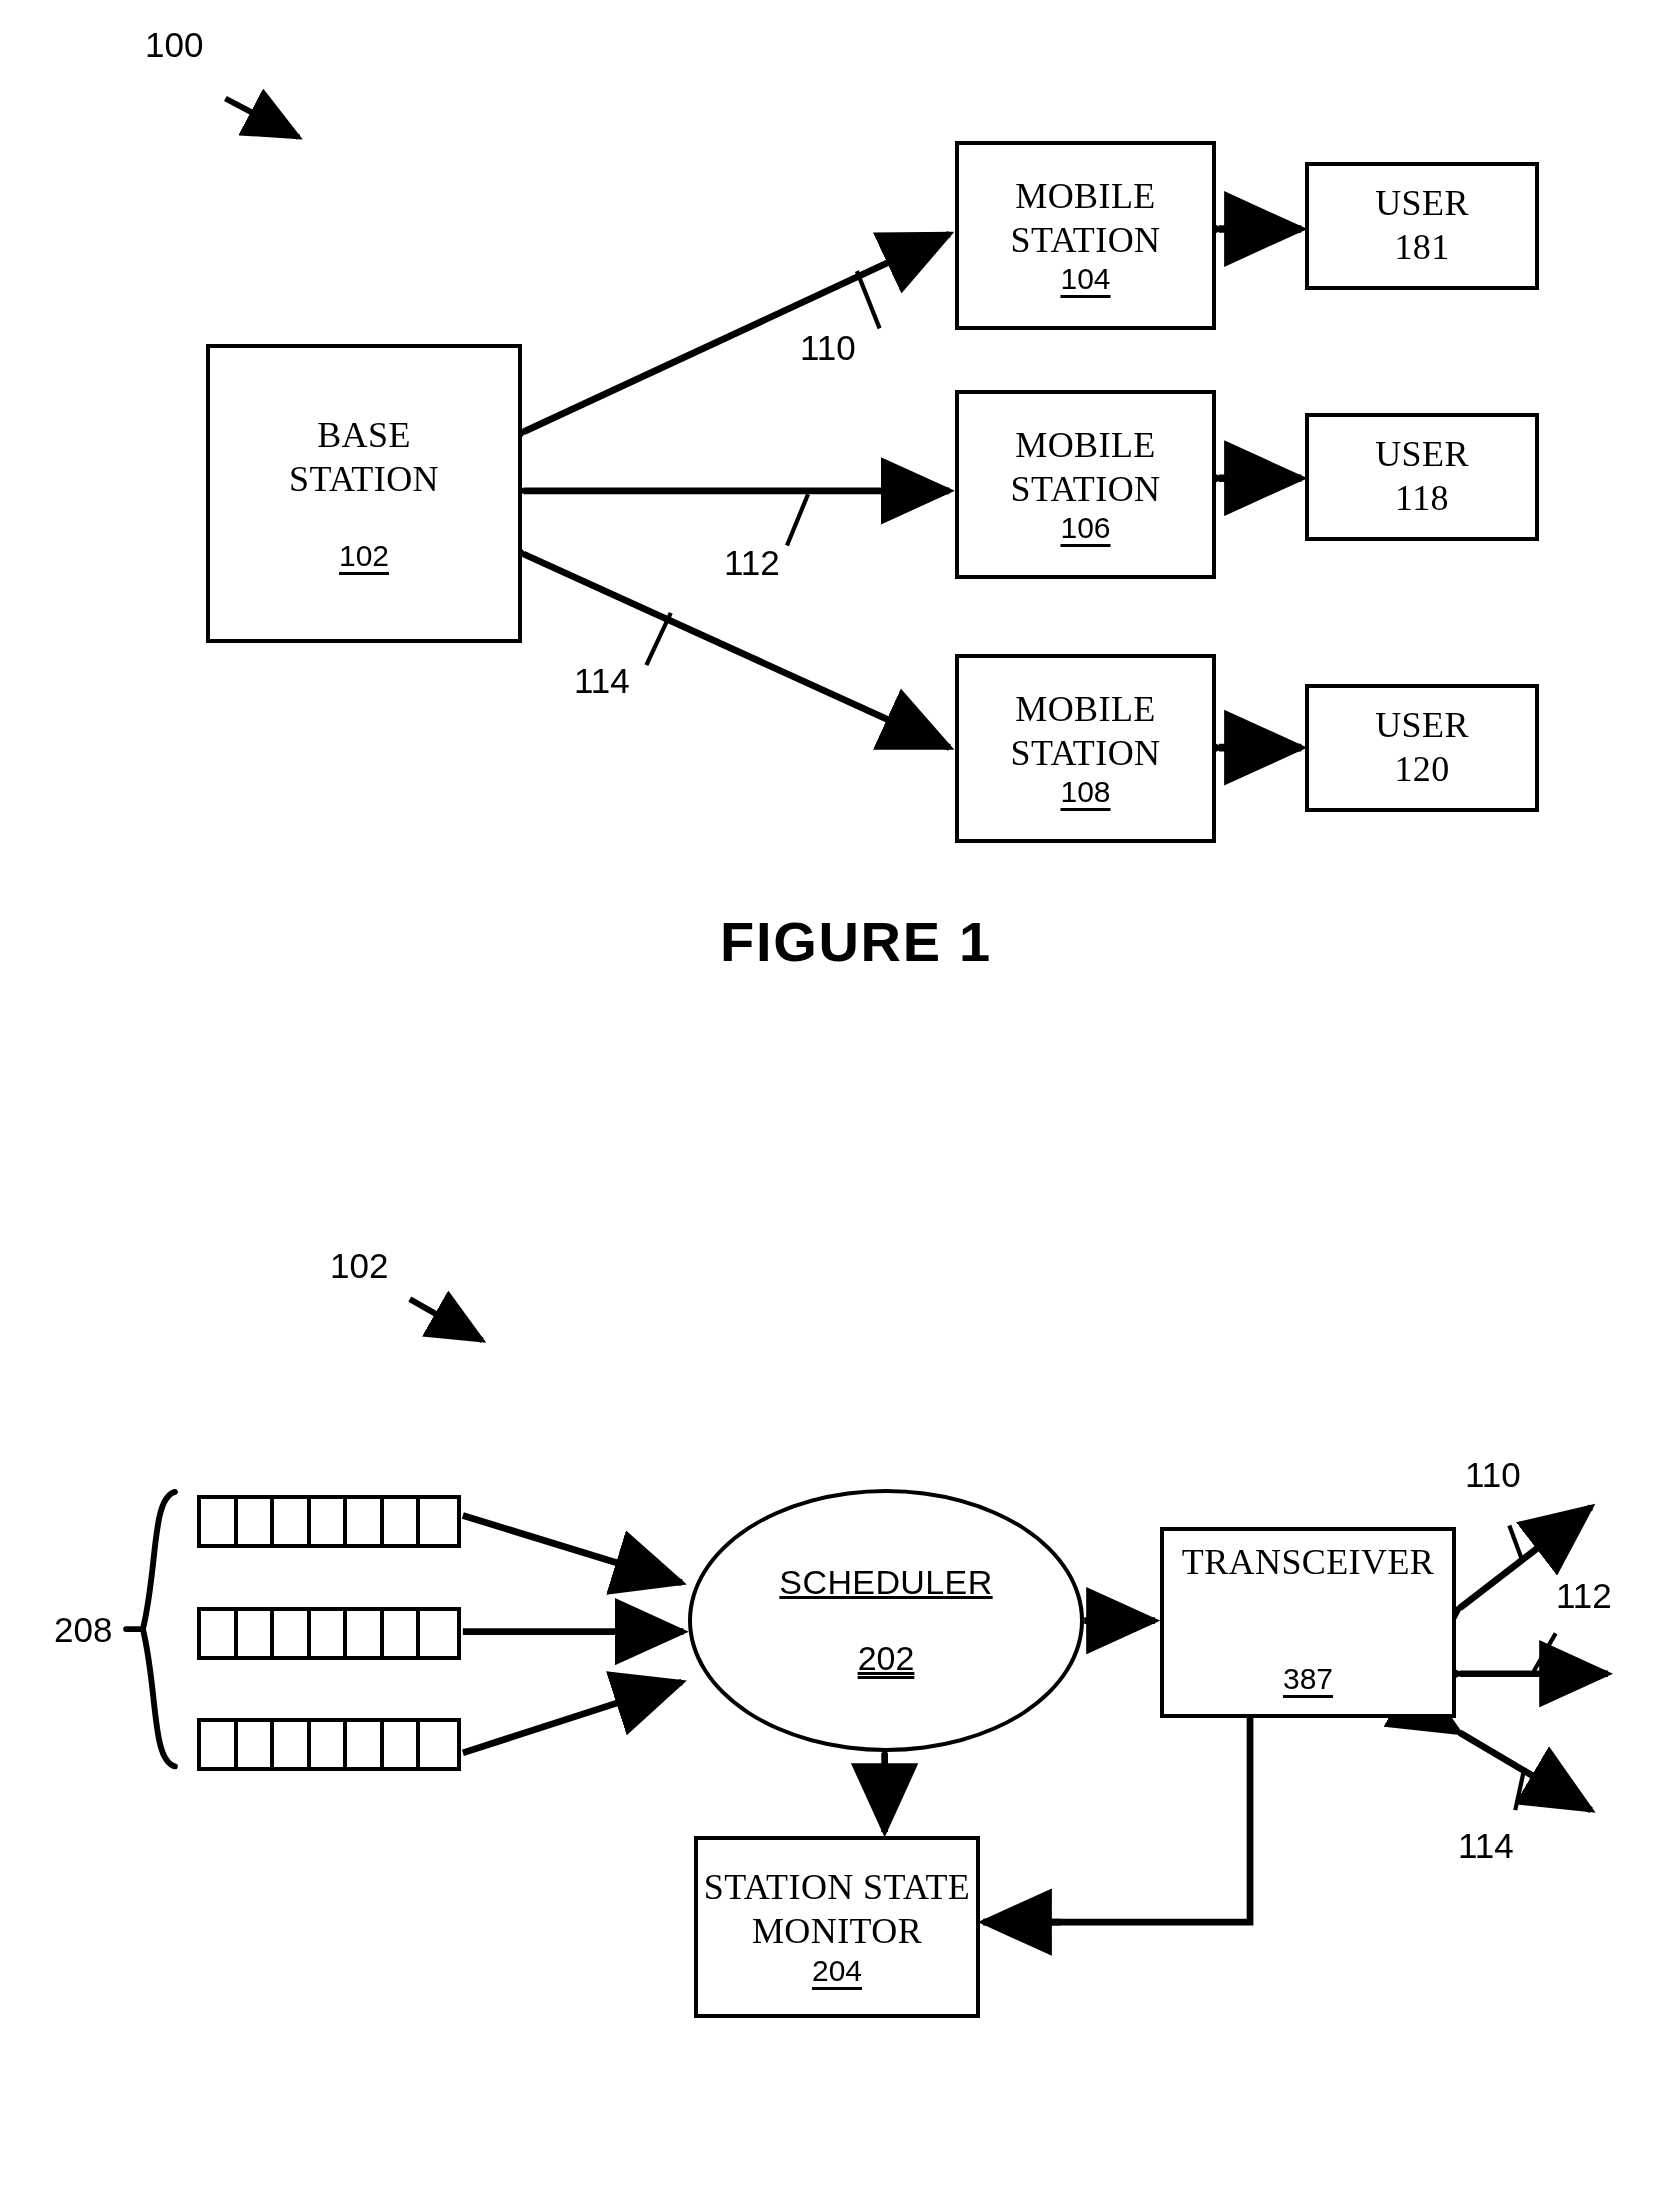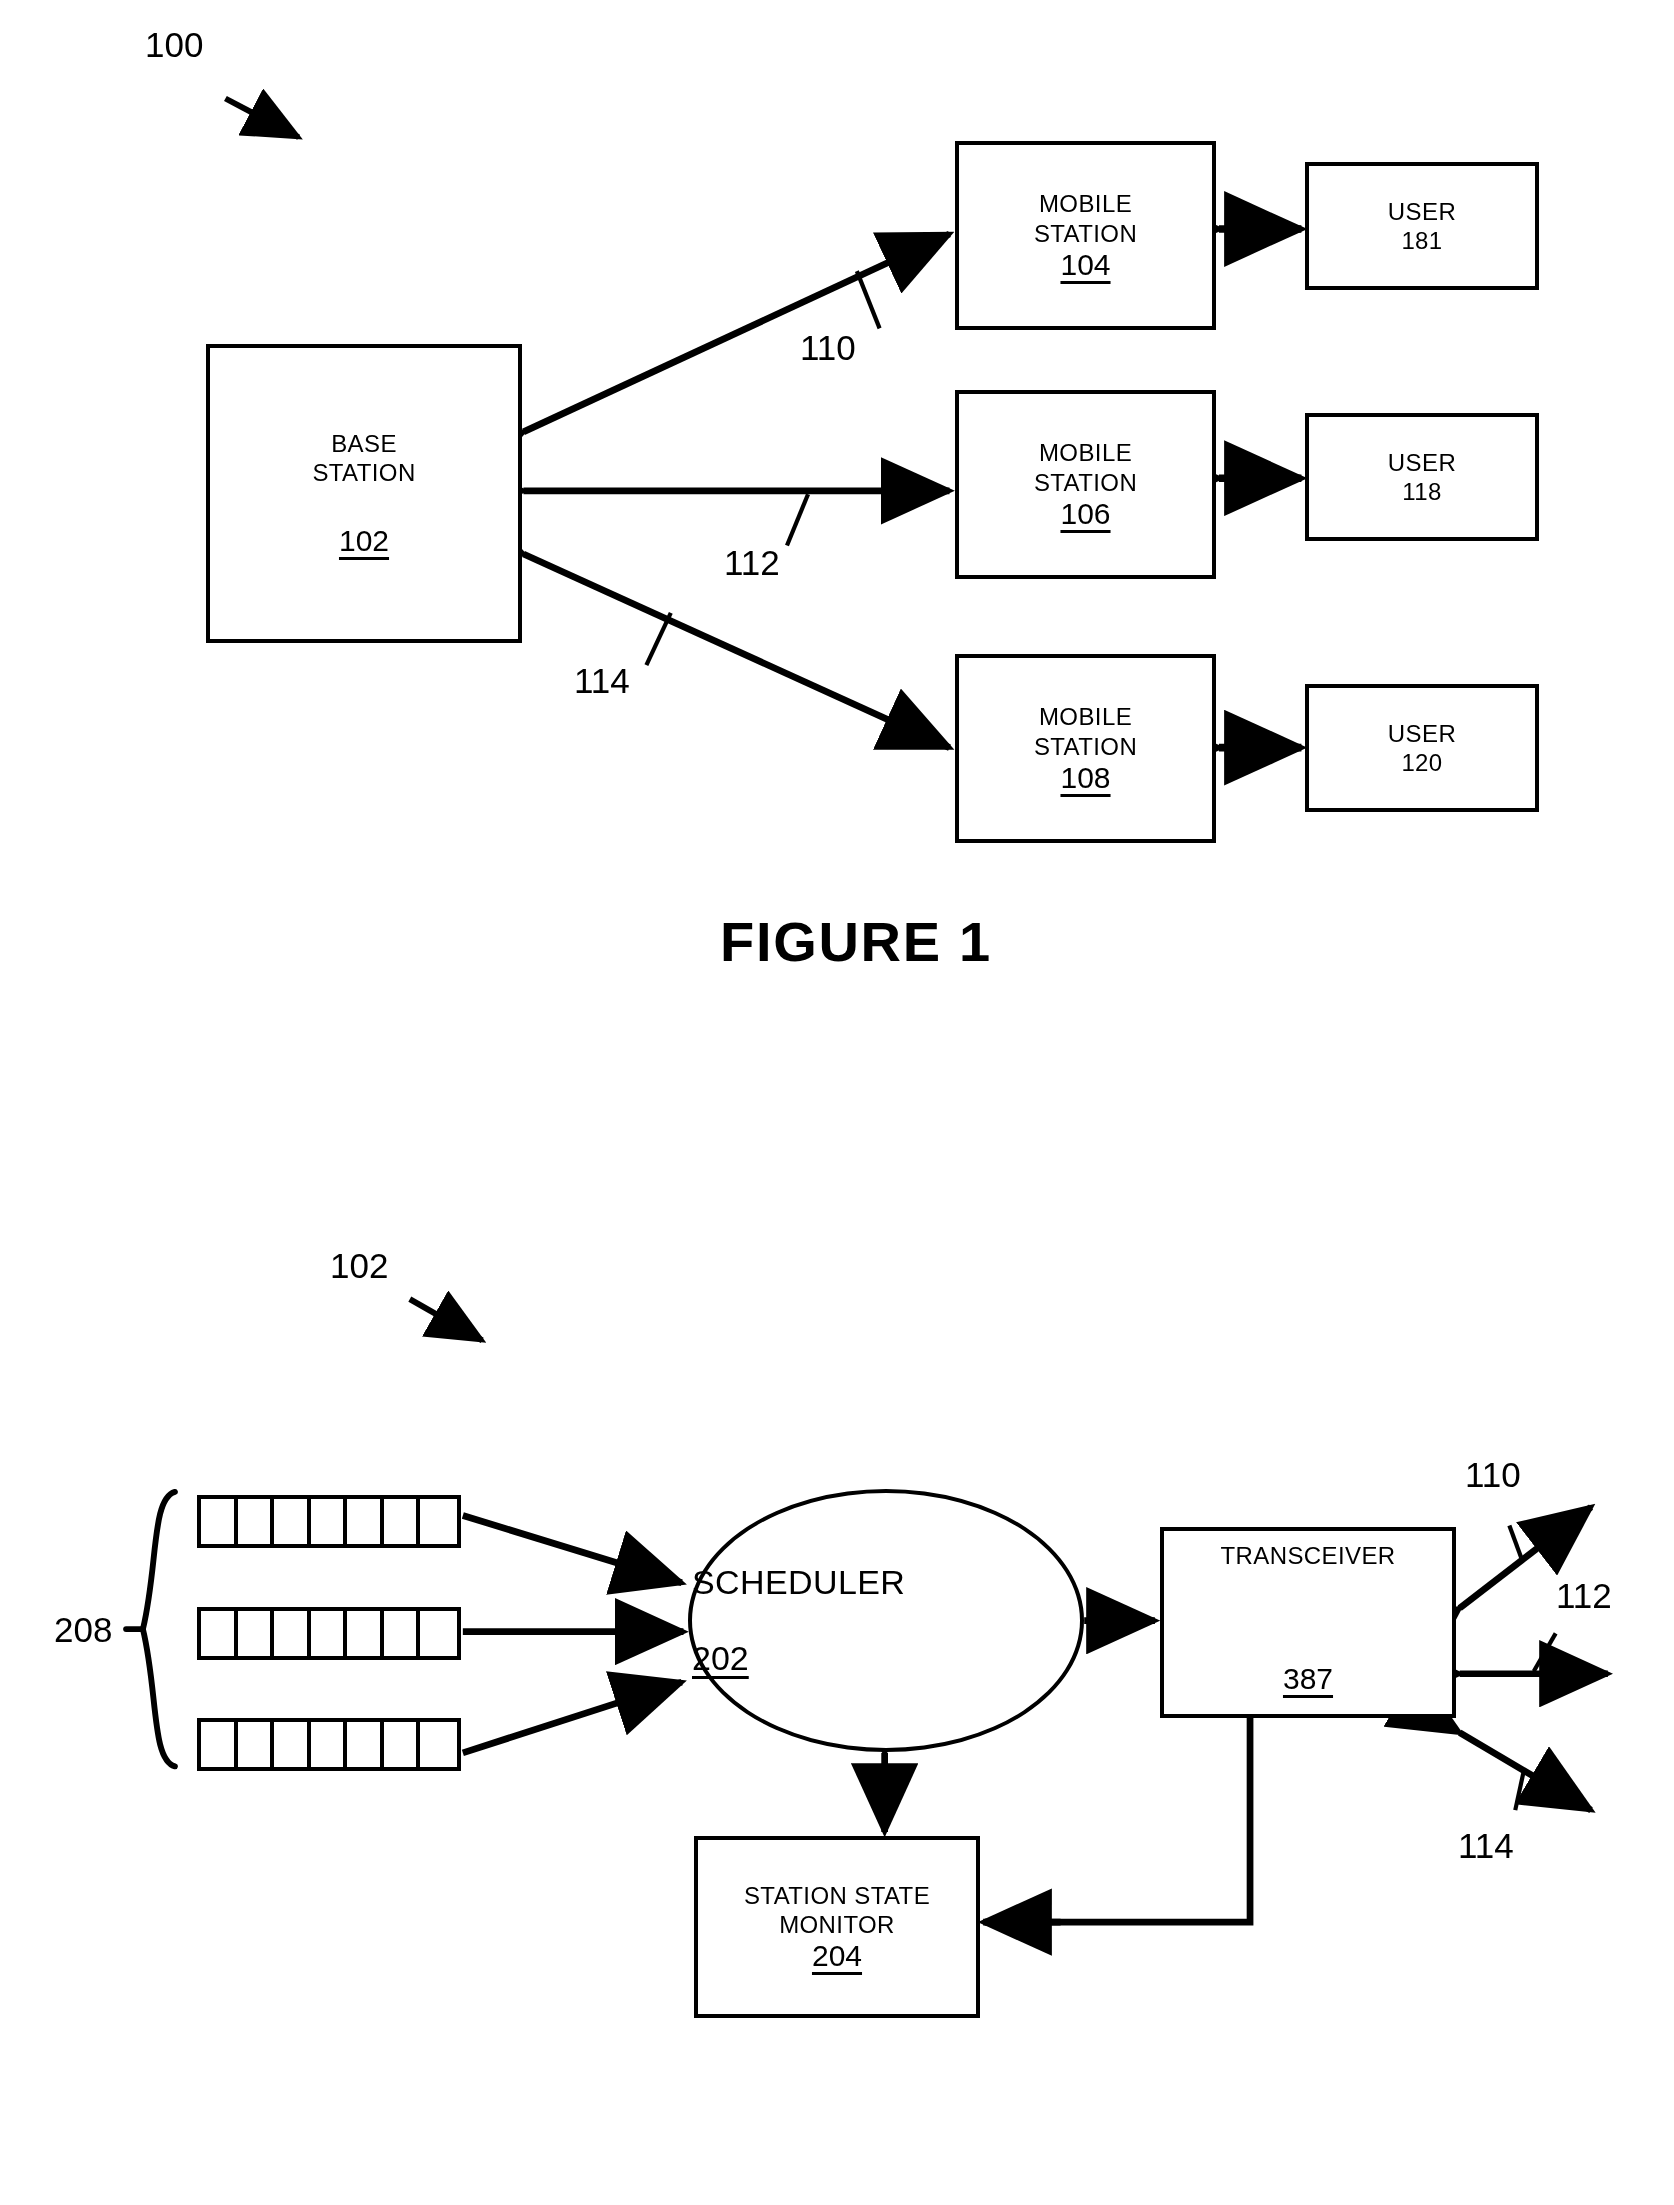--- a/index.html
+++ b/index.html
@@ -2,30 +2,30 @@
 <html style="font-size:13.5px"><head>
 <meta charset="utf-8">
 <style>
   html,body{margin:0;padding:0;background:#fff;}
   body{width:1675px;height:2205px;position:relative;overflow:hidden;
        font-family:"Liberation Sans","DejaVu Sans",sans-serif;color:#000;}
   .stage{position:absolute;left:0;top:0;width:1675px;height:2205px;margin-left:8px;}
   svg.layer{position:absolute;left:0;top:0;width:1675px;height:2205px;pointer-events:none;}
   .box{position:absolute;border:4.2px solid #000;background:#fff;box-sizing:border-box;
        display:flex;flex-direction:column;align-items:center;justify-content:center;}
-  .box .ln{font-size:24px;line-height:1.22;letter-spacing:0.4px;white-space:nowrap;}
+  .box .ln{font-size:36px;line-height:1.22;letter-spacing:0.4px;white-space:nowrap;font-family:Liberation Serif, serif;}
   .box .ref{font-size:30px;text-decoration:underline;text-underline-offset:5.9px;
             text-decoration-thickness:3.4px;}
   .gap{height:23.6px;}
   .gap-s{height:13.5px;}
   .refnum{position:absolute;font-size:35px;white-space:nowrap;}
   .figlabel{position:absolute;font-size:56px;font-weight:bold;letter-spacing:1.7px;white-space:nowrap;}
   .ellipse{position:absolute;border:4.2px solid #000;border-radius:50%;background:#fff;
            box-sizing:border-box;display:flex;flex-direction:column;
-           justify-content:center;}
+           align-items:center;justify-content:center;text-decoration:underline;}
   .ellipse .ln{font-size:34px;letter-spacing:0.4px;white-space:nowrap;}
   .ellipse .ref{font-size:34px;text-decoration:underline;text-underline-offset:5.9px;
                 text-decoration-thickness:3.4px;}
   .queue{position:absolute;display:flex;border:4.2px solid #000;box-sizing:border-box;background:#fff;}
   .queue .cell{border-right:4.2px solid #000;box-sizing:border-box;height:100%;}
   .queue .cell:last-child{border-right:none;}
 </style>
 </head>
 <body>
 

